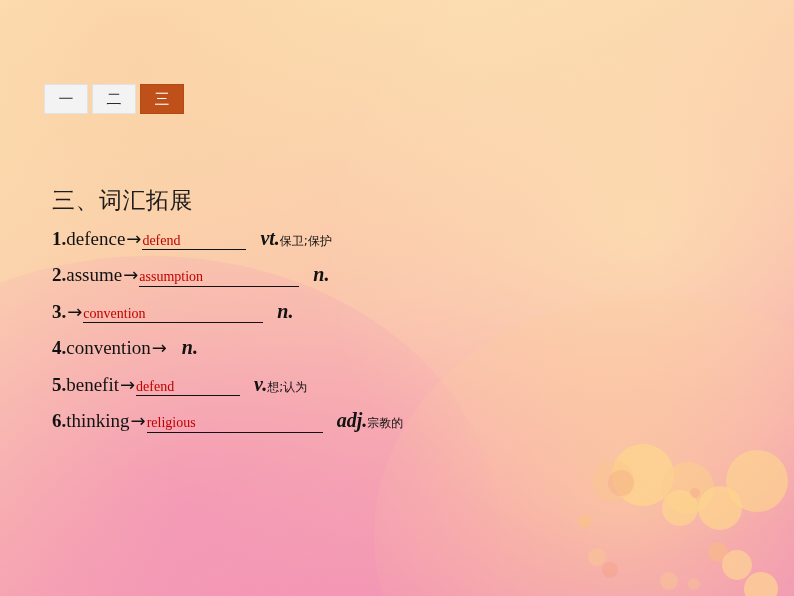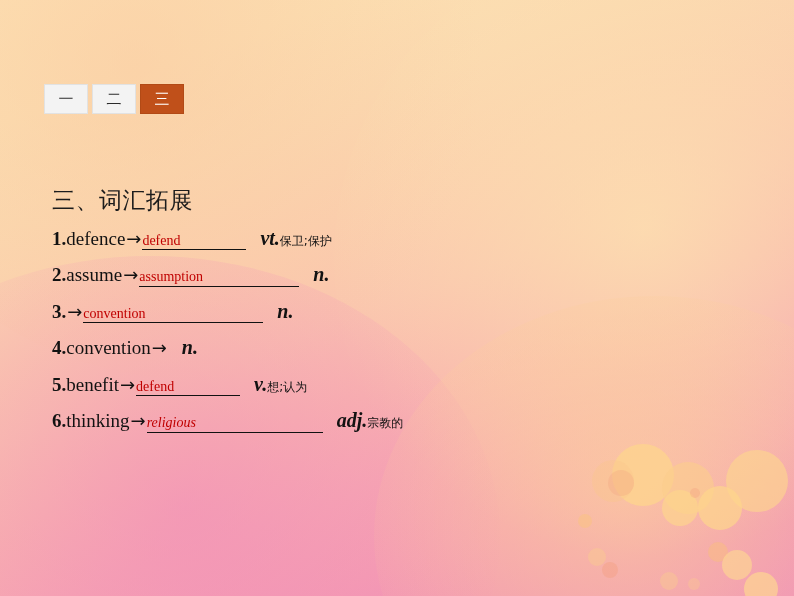--- a/index.html
+++ b/index.html
@@ -167,21 +167,21 @@
     line-height: 1.1;
     padding-bottom: 1px;
     vertical-align: baseline;
     box-sizing: border-box;
   }
   .blank.w1 { width: 104px; }
   .blank.w2 { width: 160px; }
   .blank.w3 { width: 180px; }
   .blank.w4 { width: 106px; }
   .blank.w5 { width: 104px; }
-  .blank.w6 { width: 176px; font-style: italic; }
+  .blank.w6 { width: 176px; }
 
   .pos {
     font-family: "Liberation Serif", serif;
     font-style: italic;
     font-weight: bold;
     font-size: 20px;
     color: #121212;
     padding-left: 14px;
   }
   .cn {

